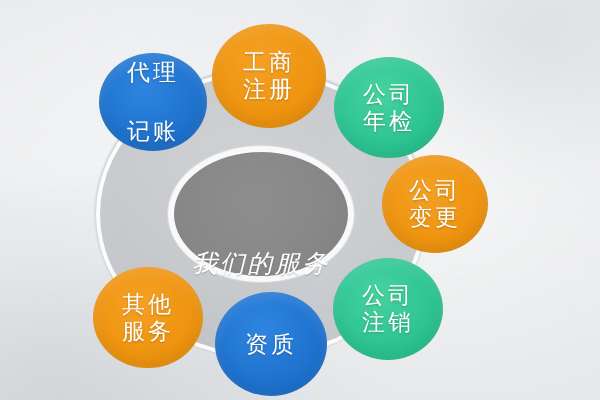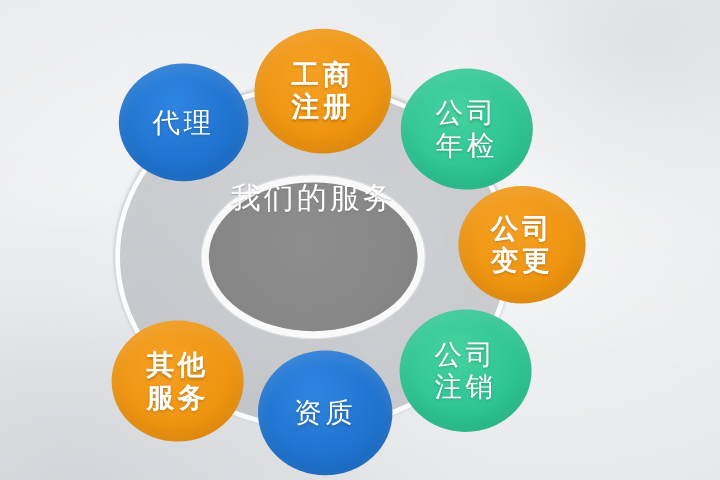--- a/index.html
+++ b/index.html
@@ -108,22 +108,23 @@
     top: 146px;
     width: 186px;
     height: 136px;
     border-radius: 50%;
     border: 6px solid rgba(255,255,255,.95);
     box-sizing: border-box;
     background: radial-gradient(circle at 46% 40%, #8e8e8e 0%, #888888 55%, #7f8080 100%);
     display: flex;
     flex-direction: column;
     align-items: center;
-    justify-content: space-between;
+    justify-content: flex-end;
     box-shadow: 0 0 0 1px rgba(255,255,255,.25);
+    font-style: italic;
   }
   .hub-cn {
     color: #ffffff;
     font-size: 25px;
     letter-spacing: 2.5px;
     line-height: 1.05;
     text-shadow: 0 1px 1px rgba(80,80,80,.35);
     white-space: nowrap;
   }
   .hub-en {
@@ -146,21 +147,21 @@
     line-height: 1.07;
     color: #ffffff;
     font-size: 23px;
     letter-spacing: 3px;
     text-shadow: 0 1px 2px rgba(60,50,20,.30);
   }
   .bubble .ln { white-space: nowrap; display: block; }
   .bubble .ln + .ln { margin-top: 2px; }
 
   .b-blue   { background: radial-gradient(circle at 42% 34%, #2e85e0 0%, #1f73cf 58%, #1a68c0 100%); gap: 32px; }
-  .b-orange { background: radial-gradient(circle at 42% 34%, #f5a024 0%, #ee9410 58%, #e2890a 100%); font-weight: bold; }
+  .b-orange { background: radial-gradient(circle at 42% 34%, #f5a024 0%, #ee9410 58%, #e2890a 100%); }
   .b-green  { background: radial-gradient(circle at 42% 34%, #46d2a1 0%, #2dc492 58%, #25b886 100%); }
 
   .b-daili   { left: 99px;  top: 53px;  width: 108px; height: 98px; }
   .b-gszc    { left: 212px; top: 24px;  width: 114px; height: 104px; }
   .b-gsnj    { left: 334px; top: 57px;  width: 110px; height: 101px; }
   .b-gsbg    { left: 382px; top: 155px; width: 106px; height: 98px; }
   .b-gszx    { left: 333px; top: 258px; width: 110px; height: 102px; }
   .b-zzdb    { left: 215px; top: 292px; width: 112px; height: 104px; }
   .b-qtfw    { left: 93px;  top: 267px; width: 110px; height: 101px; }
 
@@ -188,20 +189,21 @@
 
   <div class="ring-gray"></div>
   <div class="ring-white"></div>
 
   <div class="hub">
     <span class="hub-cn">我们的服务</span>
   </div>
 
   <div class="bubble b-blue b-daili">
     <span class="ln">代理</span>
+    <span class="ln">记账</span>
   </div>
 
   <div class="bubble b-orange b-gszc">
     <span class="ln">工商</span>
     <span class="ln">注册</span>
   </div>
 
   <div class="bubble b-green b-gsnj">
     <span class="ln">公司</span>
     <span class="ln">年检</span>

